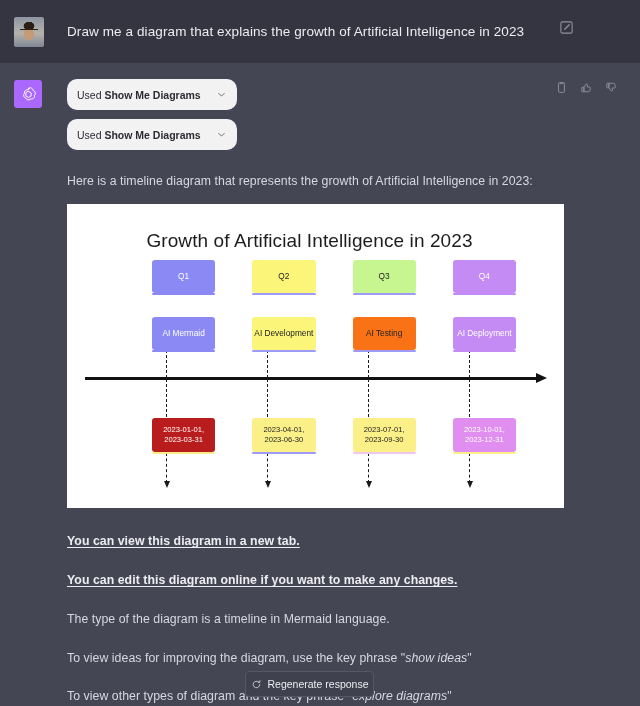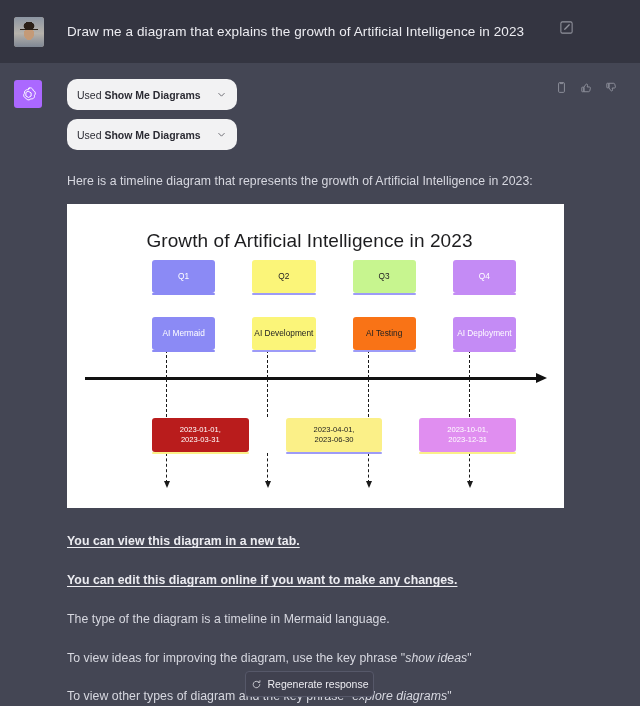--- a/index.html
+++ b/index.html
@@ -410,20 +410,22 @@
           <div class="dash dash-down" style="left:50px"></div>
           <div class="dash dash-down" style="left:151px"></div>
           <div class="dash dash-down" style="left:252px"></div>
           <div class="dash dash-down" style="left:353px"></div>
 
           <div class="box-row row-dt">
             <div class="tbox" style="background:#b91c1c;color:#fff;white-space:pre-line"><span>2023-01-01,
 2023-03-31</span><i class="shadow-line" style="background:#fbf088"></i></div>
             <div class="tbox" style="background:#fbf088;color:#222;white-space:pre-line"><span>2023-04-01,
 2023-06-30</span><i class="shadow-line" style="background:#9d9bf7"></i></div>
+            <div class="tbox" style="background:#fbf088;color:#222;white-space:pre-line"><span>2023-07-01,
+2023-09-30</span><i class="shadow-line" style="background:#f0c7ef"></i></div>
             <div class="tbox" style="background:#e08ef0;color:#fff;white-space:pre-line"><span>2023-10-01,
 2023-12-31</span><i class="shadow-line" style="background:#fbf088"></i></div>
           </div>
 
           <div class="dash dash-tail" style="left:50px"></div>
           <div class="dash dash-tail" style="left:151px"></div>
           <div class="dash dash-tail" style="left:252px"></div>
           <div class="dash dash-tail" style="left:353px"></div>
 
           <div class="dash-arrow" style="left:51px"></div>

